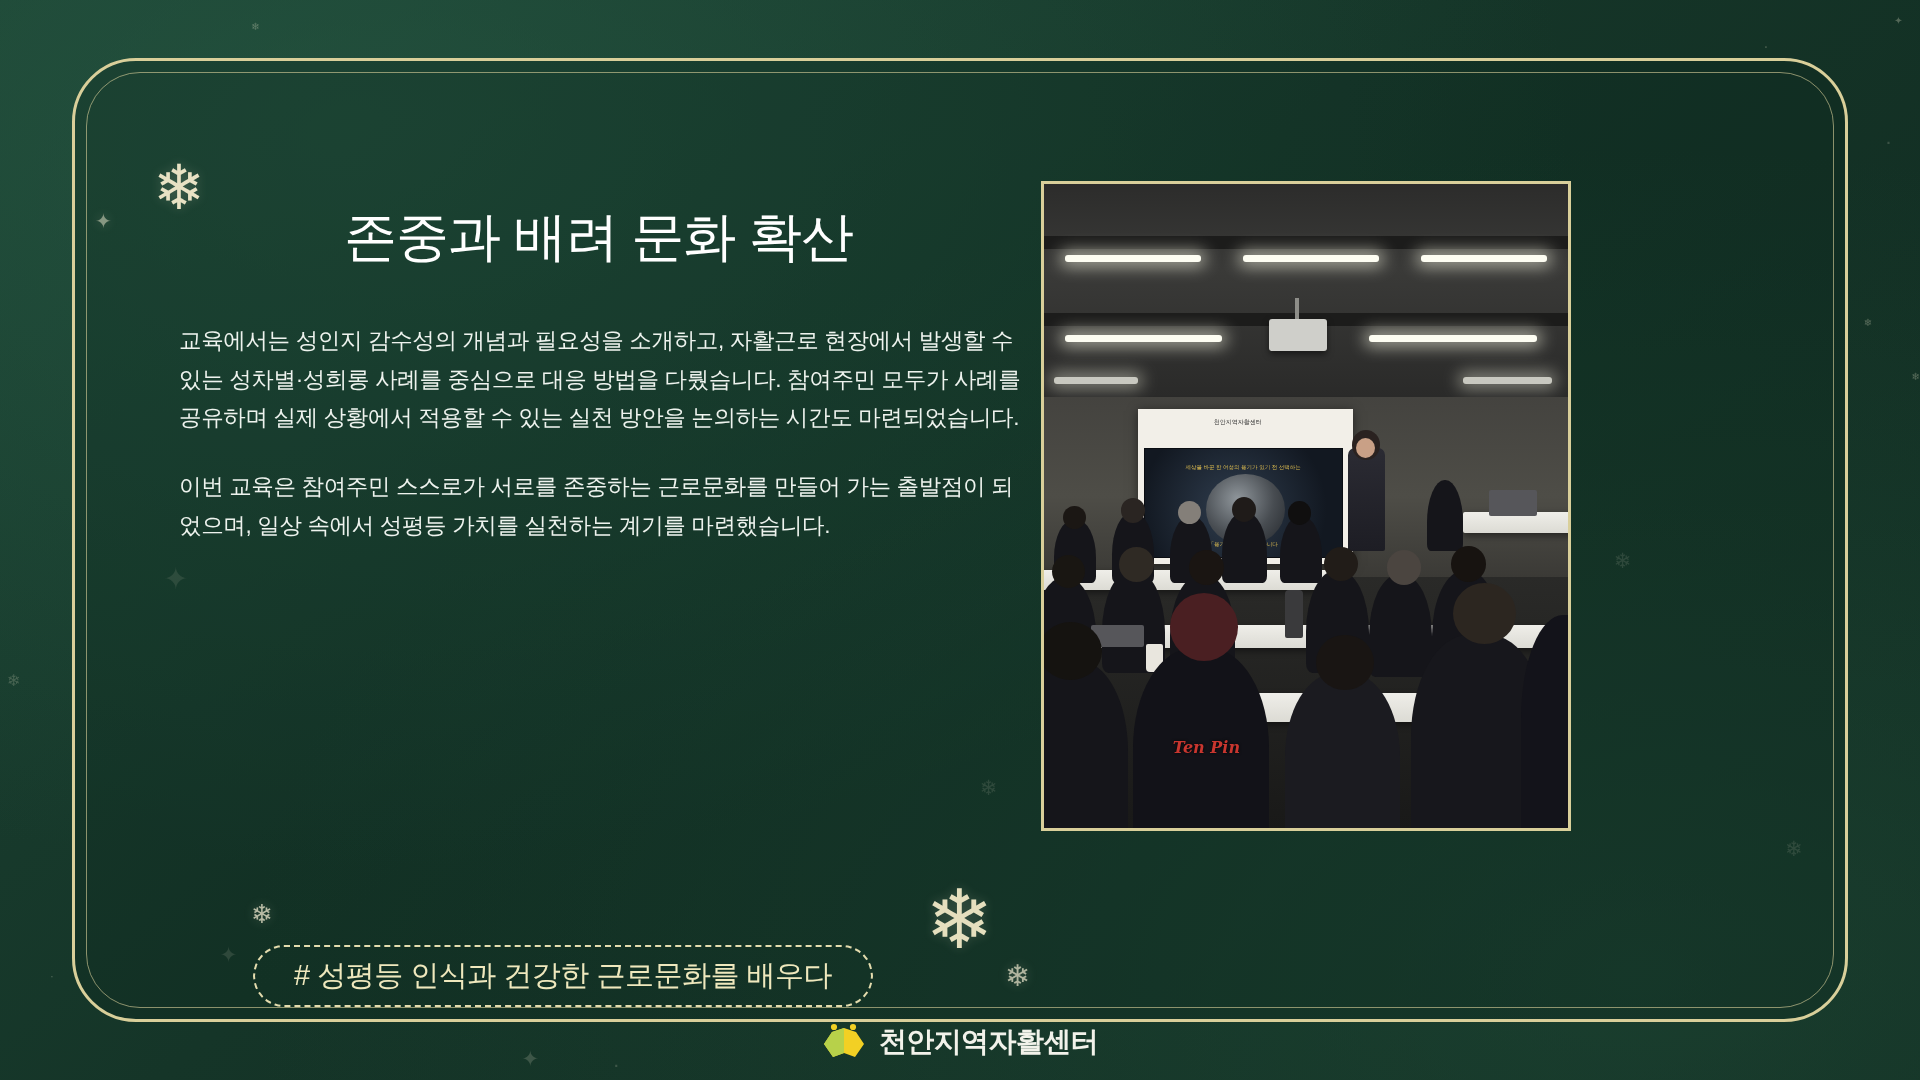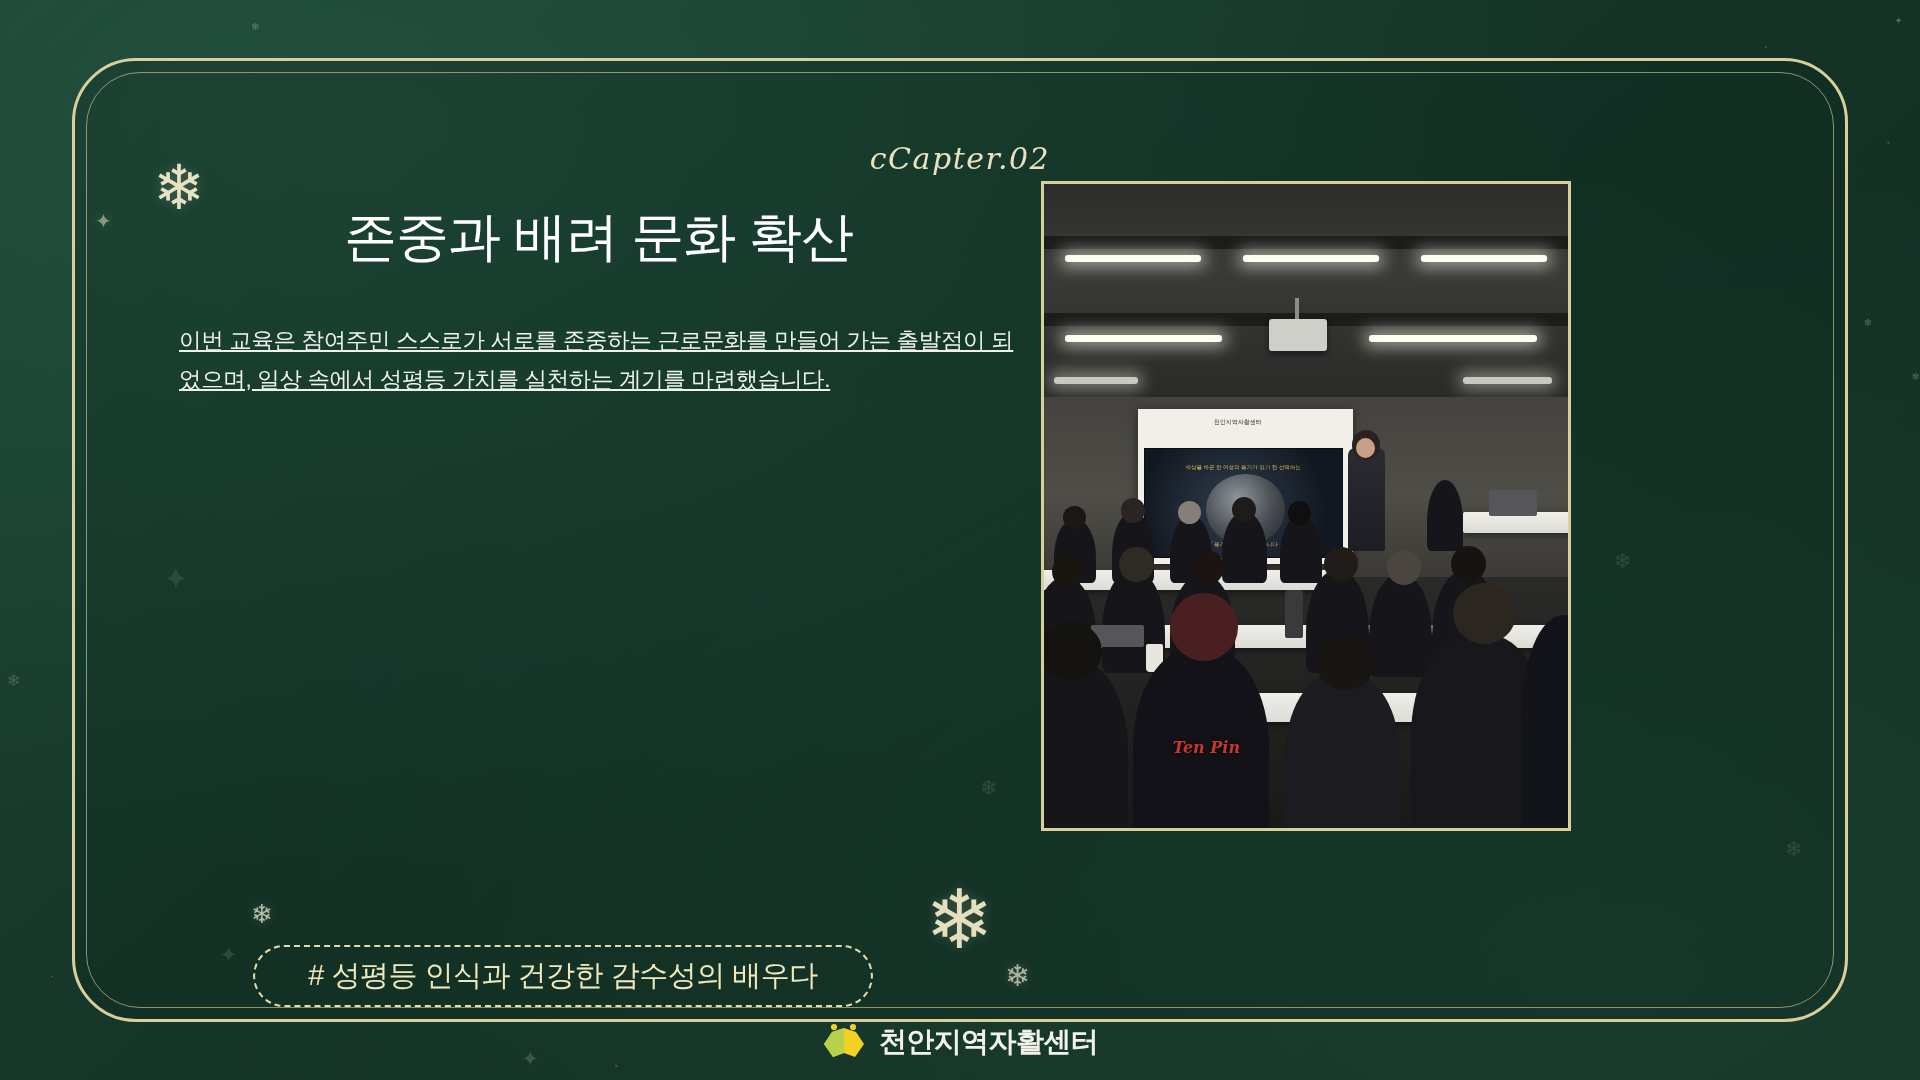--- a/index.html
+++ b/index.html
@@ -106,21 +106,21 @@
 
   #body {
     margin-top: 50px;
     color: #eef3ee;
     font-size: 22.5px;
     line-height: 1.72;
     letter-spacing: -0.35px;
     font-weight: 300;
   }
   #body p { margin-bottom: 30px; }
-  #body p:last-child { margin-bottom: 0; text-decoration: underline; }
+  #body p:last-child { margin-bottom: 0; }
 
   
   #hashtag {
     position: absolute;
     left: 178px;
     top: 884px;
     width: 620px;
     height: 62px;
     border: 2px dashed #e4dcae;
     border-radius: 34px;
@@ -286,41 +286,41 @@
       <span class="speck mid" style="left: 979.819px; top: 777.153px;">❄</span>
       <span class="speck tiny" style="left: 1911.56px; top: 371.537px;">❄</span>
       <span class="speck tiny" style="left: 1894.36px; top: 15.75px;">✦</span>
       <span class="speck " style="left: 1763.28px; top: 39.2407px;">·</span>
       <span class="speck mid" style="left: 521.391px; top: 1047.9px;">✦</span>
       <span class="speck mid" style="left: 1613.72px; top: 549.556px;">❄</span>
     </div>
 
   <div id="panel">
 
-    <div id="chapter">cCapter.02</div>
 
     <span class="flake" id="flake-tl">❄</span>
     <span class="flake" id="flake-bl">❄</span>
     <span class="flake" id="flake-br">❄</span>
     <span class="flake" id="flake-br2">❄</span>
     <span class="flake" id="flake-tr">✦</span>
 
     <div id="left-col">
 
       <div id="title">
         <span class="tl tl2">존중과 배려 문화 확산</span>
       </div>
 
       <div id="body">
+        <p>교육에서는 성인지 감수성의 개념과 필요성을 소개하고, 자활근로 현장에서 발생할 수 있는 성차별·성희롱 사례를 중심으로 대응 방법을 다뤘습니다. 참여주민 모두가 사례를 공유하며 실제 상황에서 적용할 수 있는 실천 방안을 논의하는 시간도 마련되었습니다.</p>
         <p>이번 교육은 참여주민 스스로가 서로를 존중하는 근로문화를 만들어 가는 출발점이 되었으며, 일상 속에서 성평등 가치를 실천하는 계기를 마련했습니다.</p>
       </div>
     </div>
 
     <div id="hashtag">
-      <span># 성평등 인식과 건강한 감수성의 배우다</span>
+      <span># 성평등 인식과 건강한 근로문화를 배우다</span>
     </div>
 
     <div id="photo-wrap">
       <div id="photo">
         <div class="ph-ceiling"></div>
 
         <div class="ph-beam" style="top:8%"></div>
         <div class="ph-beam" style="top:20%"></div>
 
         <div class="ph-light" style="left:4%;  top:11%; width:26%;"></div>

